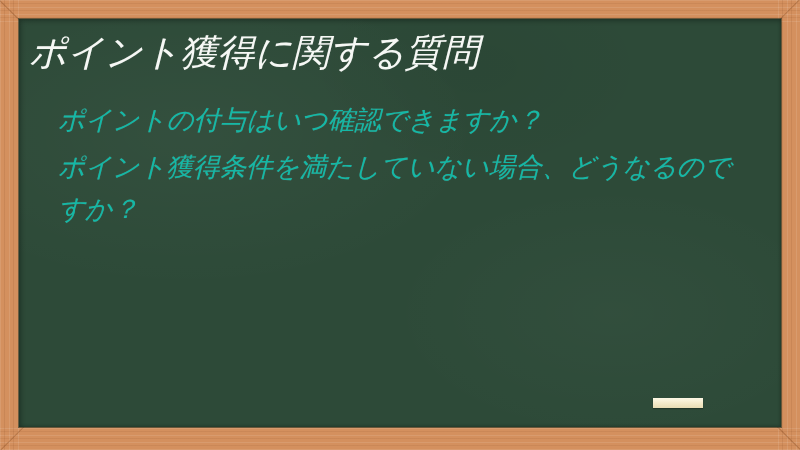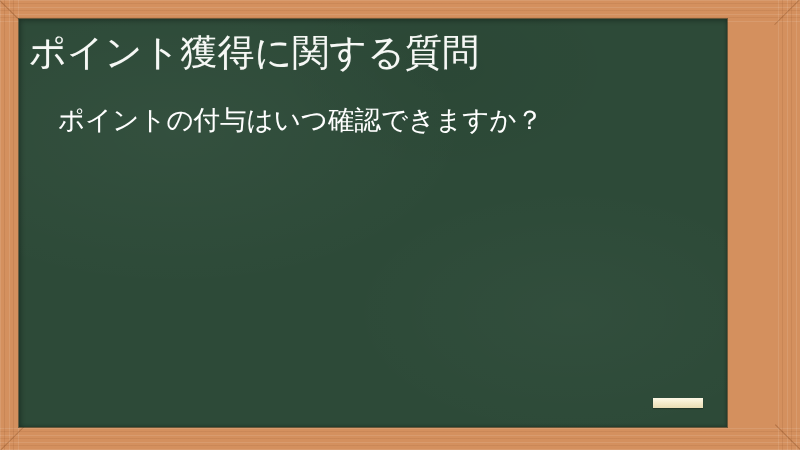--- a/index.html
+++ b/index.html
@@ -96,28 +96,29 @@
   .miter.bl { left: 0;   top: 418px; }
   .miter.bl::after { top: 38px; transform: rotate(-45deg); }
   .miter.br { left: 768px; top: 418px; }
   .miter.br::after { left: 38px; top: 38px; transform: rotate(-135deg); }
 
   
   .board {
     position: absolute;
     left: 19px;
     top: 19px;
-    width: 708px;
+    width: 762px;
     height: 408px;
     background: #2d4a38;
     box-shadow:
       0 0 0 1px rgba(20,40,28,0.55),
       inset 2px 2px 5px rgba(0,0,0,0.28),
       inset -1px -1px 3px rgba(0,0,0,0.18);
     overflow: hidden;
+    font-style: italic;
   }
   
   .board-tex {
     position: absolute;
     inset: 0;
     background:
       radial-gradient(ellipse 420px 220px at 22% 28%, rgba(255,255,255,0.030), rgba(255,255,255,0) 72%),
       radial-gradient(ellipse 320px 180px at 78% 72%, rgba(255,255,255,0.022), rgba(255,255,255,0) 72%),
       radial-gradient(ellipse 260px 160px at 60% 12%, rgba(0,0,0,0.045), rgba(0,0,0,0) 70%);
     pointer-events: none;
@@ -146,21 +147,21 @@
   .qlist {
     position: absolute;
     left: 0;
     top: 80px;
     width: 762px;
     margin: 0;
     padding: 0;
     list-style: none;
   }
   .qitem {
-    color: #ffffff;
+    color: #14b8a6;
     font-size: 26.5px;
     line-height: 42px;
     padding: 0 28px 0 39px;
     margin: 0 0 5px 0;
     text-shadow: 0 0 1px rgba(255,255,255,0.18);
   }
 
   
   .chalk-stick {
     position: absolute;
@@ -190,20 +191,21 @@
 
   <div class="board">
     <div class="board-tex"></div>
 
     <div class="content">
 
       <div class="title">ポイント獲得に関する質問</div>
 
       <ul class="qlist">
         <li class="qitem">ポイントの付与はいつ確認できますか？</li>
+        <li class="qitem">ポイント獲得条件を満たしていない場合、どうなるのですか？</li>
       </ul>
 
     </div>
   </div>
 
   <div class="chalk-stick"></div>
 
 </div>
 
 </body></html>

